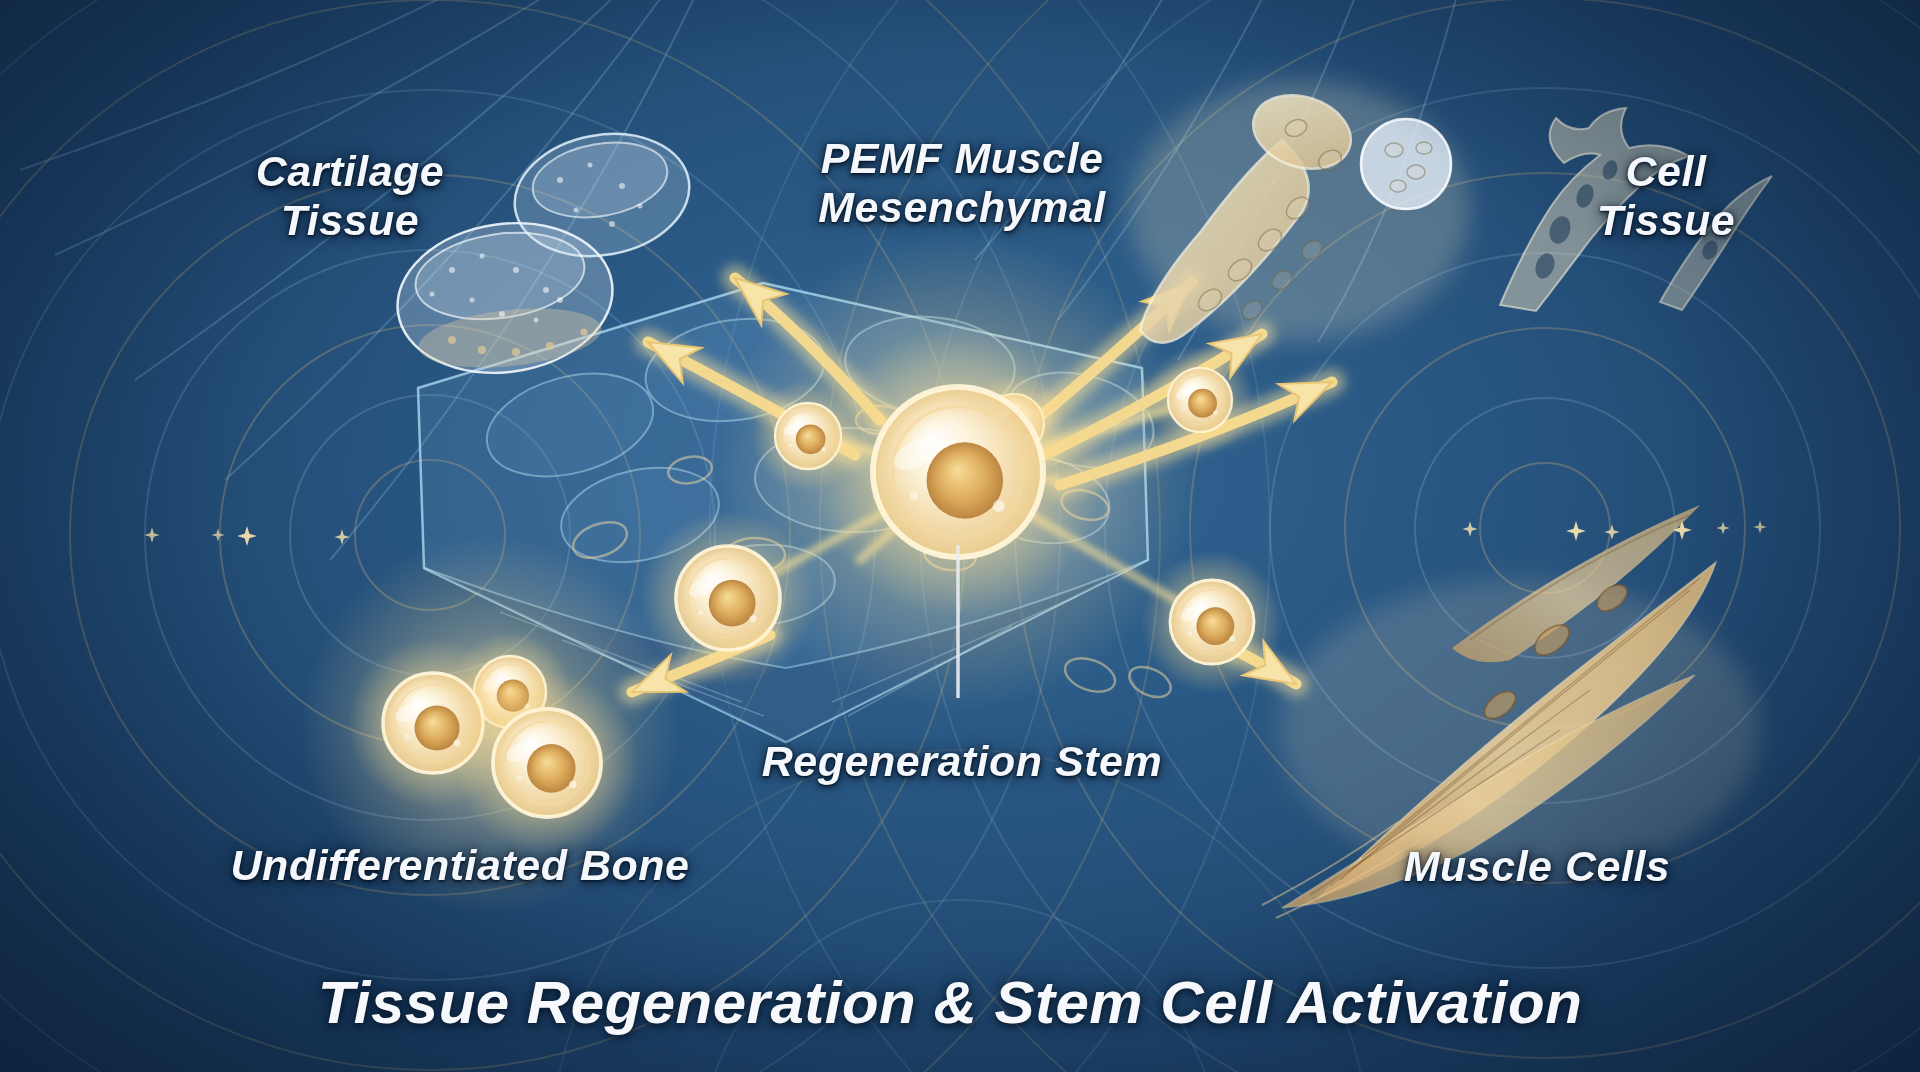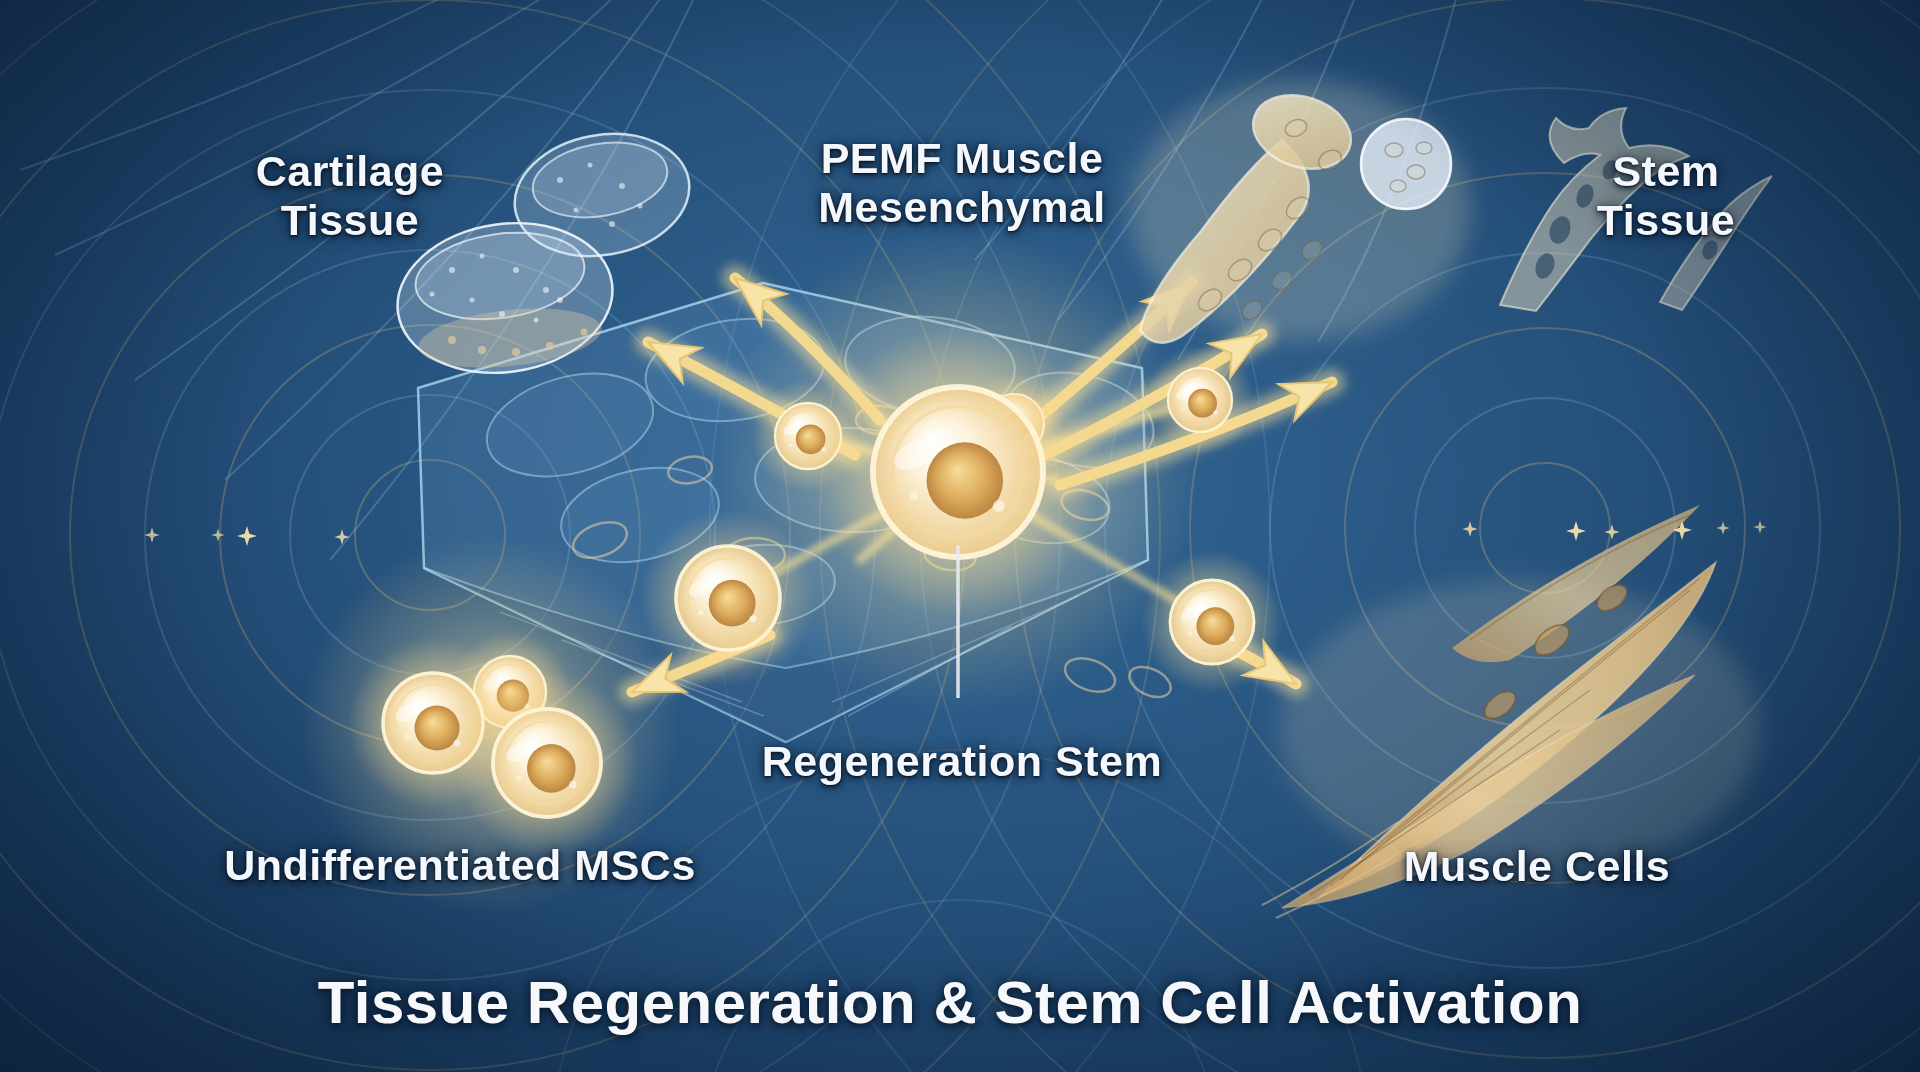--- a/index.html
+++ b/index.html
@@ -1,20 +1,21 @@
 <!DOCTYPE html>
 <html><head>
 <meta charset="utf-8">
 <style>
   html,body{margin:0;padding:0;background:#0d2340;}
   .stage{
     position:relative;width:1920px;height:1072px;overflow:hidden;
     font-family:"Liberation Sans","DejaVu Sans",sans-serif;
     background:
       radial-gradient(ellipse 1500px 950px at 50% 44%, #336795 0%, #27547f 38%, #1b4067 68%, #14304f 100%);
+    font-style: italic;
   }
   .stage svg{position:absolute;left:0;top:0;}
   .vignette{
     position:absolute;inset:0;pointer-events:none;
     background:radial-gradient(ellipse 1300px 820px at 50% 46%, rgba(0,0,0,0) 55%, rgba(7,20,38,0.5) 100%);
   }
   .label{
     position:absolute;transform:translate(-50%,-50%);
     color:#f4f7fb;font-weight:700;text-align:center;
     font-size:43px;line-height:1.15;letter-spacing:0.5px;
@@ -331,30 +332,30 @@
   <div>Cartilage</div>
   <div>Tissue</div>
 </div>
 
 <div class="label" style="left:962px;top:183px;">
   <div>PEMF Muscle</div>
   <div>Mesenchymal</div>
 </div>
 
 <div class="label" style="left:1666px;top:196px;">
-  <div>Stem</div>
+  <div>Cell</div>
   <div>Tissue</div>
 </div>
 
 <div class="label" style="left:962px;top:762px;">
   <div>Regeneration Stem</div>
 </div>
 
 <div class="label" style="left:460px;top:866px;">
-  <div>Undifferentiated MSCs</div>
+  <div>Undifferentiated Bone</div>
 </div>
 
 <div class="label" style="left:1537px;top:867px;">
   <div>Muscle Cells</div>
 </div>
 
 <div class="title" style="left:950px;top:1002px;">Tissue Regeneration &amp; Stem Cell Activation</div>
 
 </div>
 

